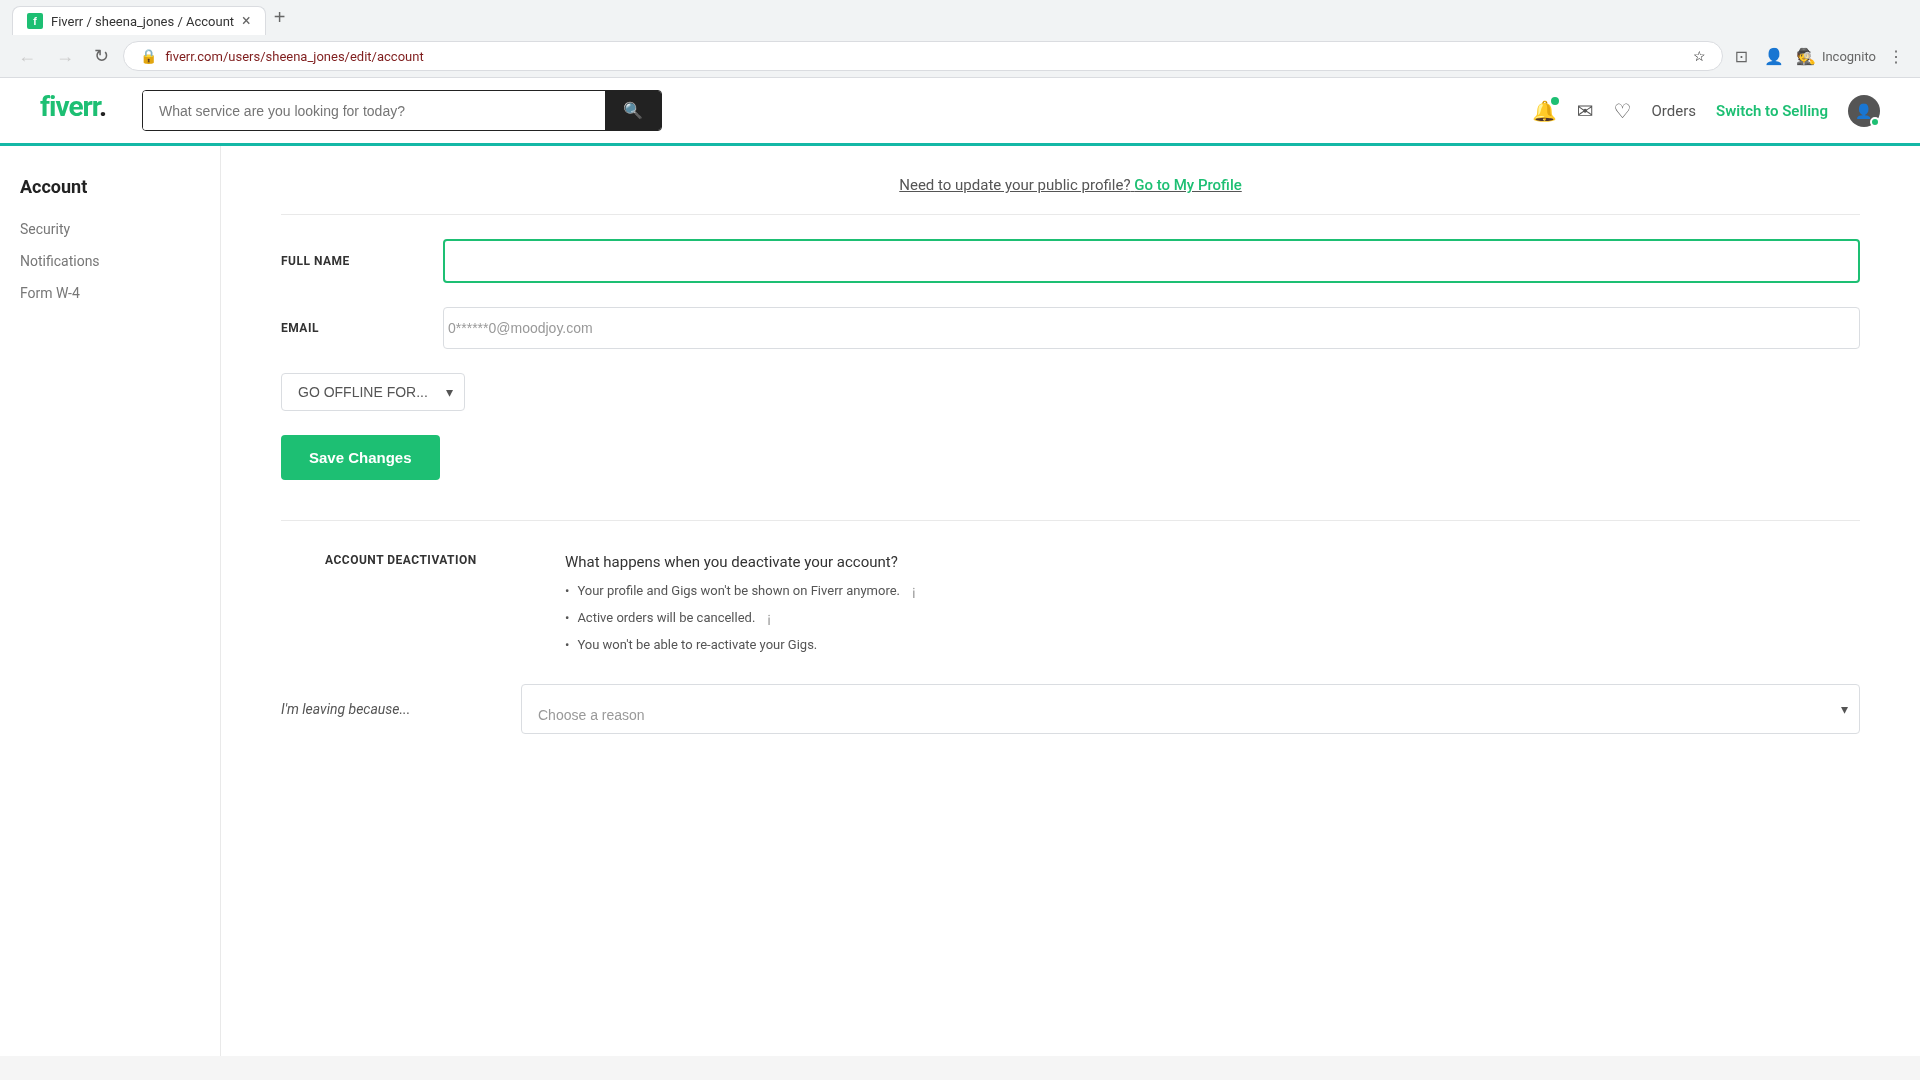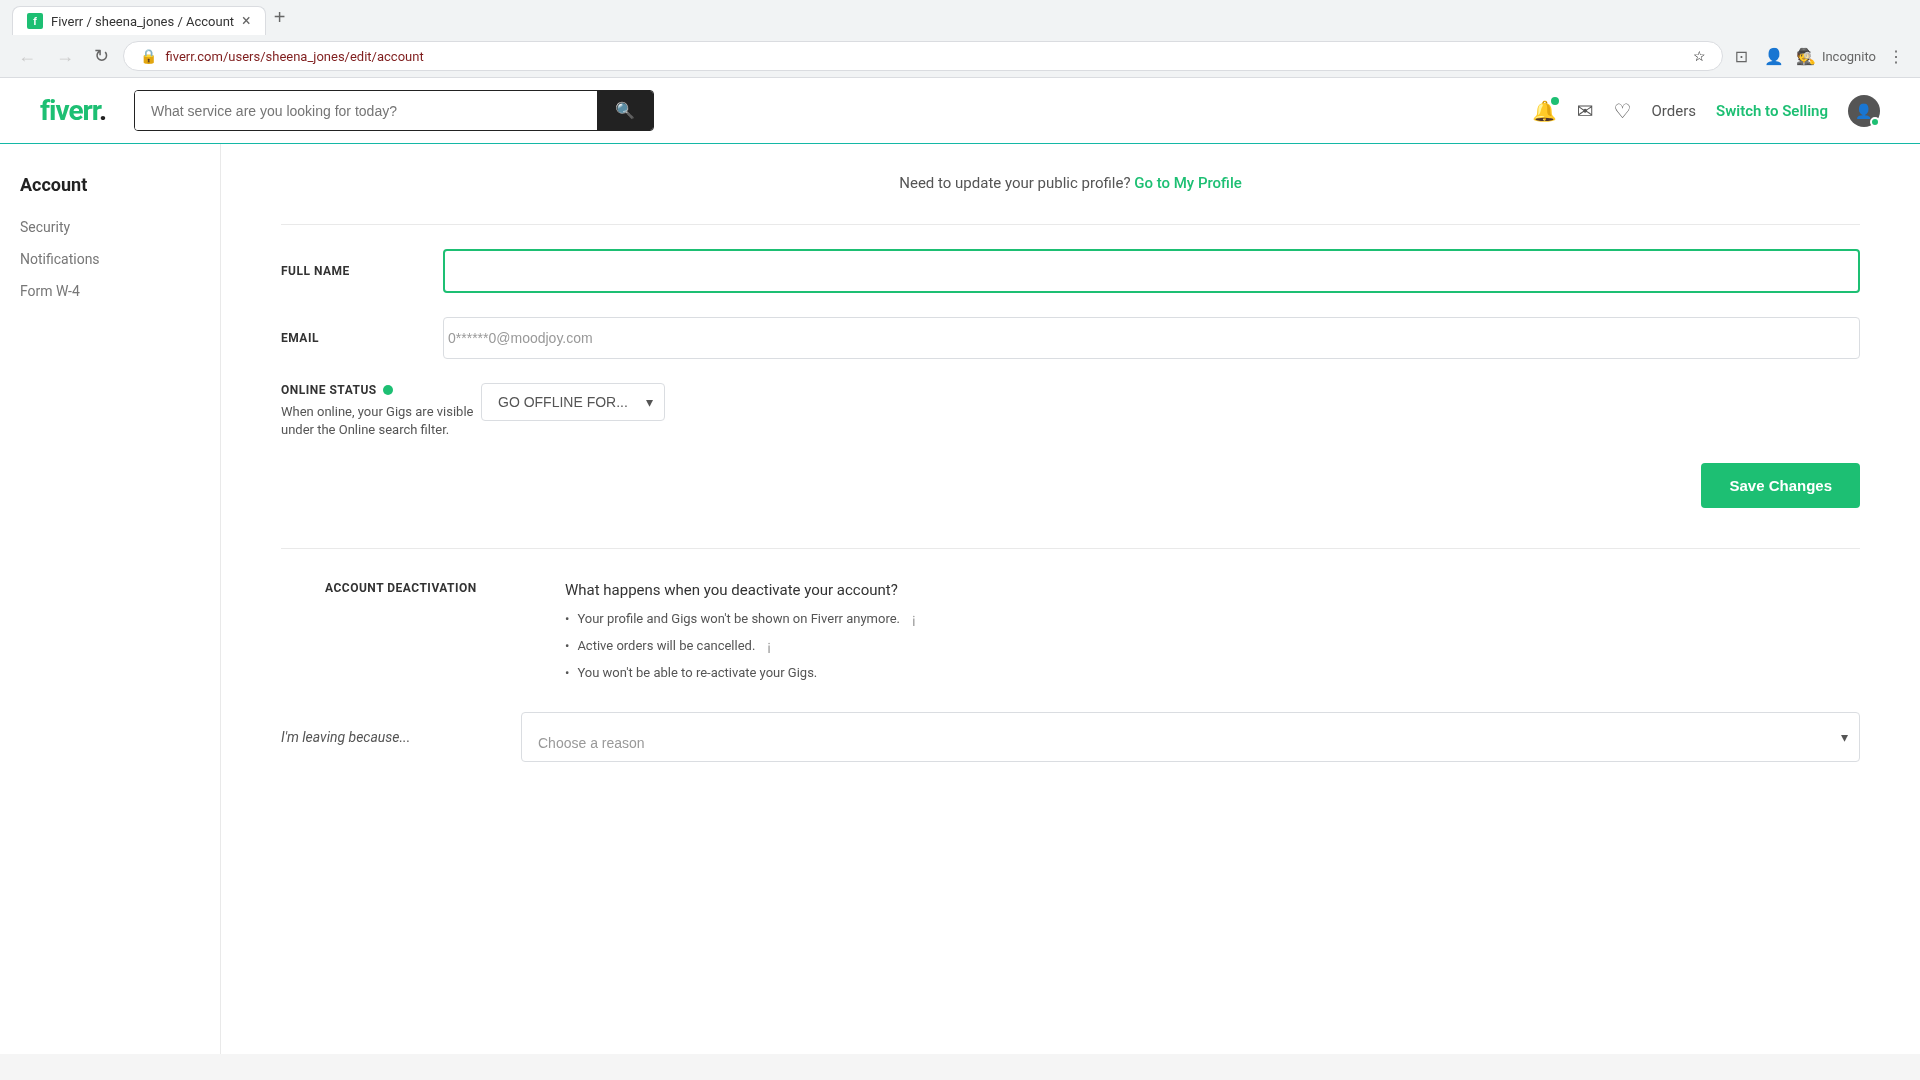--- a/index.html
+++ b/index.html
@@ -19,21 +19,21 @@
     .address-bar { flex: 1; display: flex; align-items: center; background: #fff; border: 1px solid #dadce0; border-radius: 20px; padding: 6px 16px; gap: 8px; }
     .address-bar .url-text { flex: 1; font-size: 13px; color: #7f1d1d; }
     .address-bar .secure-icon { color: #666; font-size: 14px; }
     .nav-actions { display: flex; align-items: center; gap: 8px; }
     .nav-icon-btn { background: none; border: none; color: #666; cursor: pointer; font-size: 16px; padding: 4px; border-radius: 50%; }
 
     
     .app { background: #fff; min-height: calc(1080px - 110px); }
 
     
-    .header { display: flex; align-items: center; padding: 12px 40px; border-bottom: 1px solid #14b8a6; background: #fff; gap: 28px; }
+    .header { display: flex; padding: 12px 40px; border-bottom: 3px solid #14b8a6; background: #fff; gap: 36px; }
     .logo { font-size: 28px; font-weight: 700; color: #1dbf73; letter-spacing: -1px; cursor: pointer; }
     .logo span { color: #222; }
     .search-bar { flex: 1; max-width: 520px; display: flex; border: 1px solid #222; border-radius: 4px; overflow: hidden; }
     .search-input { flex: 1; padding: 10px 16px; border: none; outline: none; font-size: 14px; color: #555; }
     .search-btn { background: #222; border: none; padding: 10px 18px; cursor: pointer; color: #fff; font-size: 16px; }
     .header-actions { margin-left: auto; display: flex; align-items: center; gap: 20px; }
     .header-icon { position: relative; cursor: pointer; color: #555; font-size: 20px; }
     .header-icon .dot { position: absolute; top: -2px; right: -2px; width: 8px; height: 8px; background: #1dbf73; border-radius: 50%; }
     .orders-link { color: #555; text-decoration: none; font-size: 15px; cursor: pointer; }
     .switch-selling { color: #1dbf73; font-weight: 600; font-size: 15px; cursor: pointer; text-decoration: none; }
@@ -44,39 +44,39 @@
     .page-layout { display: flex; min-height: calc(1080px - 170px); }
 
     
     .sidebar { width: 220px; padding: 30px 0; }
     .sidebar-title { font-size: 18px; font-weight: 700; color: #222; padding: 0 20px 16px; }
     .sidebar-item { padding: 8px 20px; font-size: 14px; color: #777; cursor: pointer; }
 
     
     .main-content { flex: 1; padding: 30px 60px; background: #fff; border-left: 1px solid #e9e9e9; }
 
-    .profile-notice { text-align: center; margin-bottom: 24px; font-size: 15px; color: #555; padding-bottom: 32px; border-bottom: 1px solid #e9e9e9; }
+    .profile-notice { text-align: center; margin-bottom: 24px; font-size: 15px; color: #555; padding-bottom: 20px; border-bottom: 1px solid #e9e9e9; text-decoration: underline; }
     .profile-notice a { color: #1dbf73; text-decoration: none; font-weight: 500; cursor: pointer; }
     .form-row { display: flex; align-items: center; margin-bottom: 24px; }
     .form-label { width: 162px; font-size: 12px; font-weight: 700; color: #333; letter-spacing: 0.5px; text-transform: uppercase; }
     .form-control { flex: 1; }
     .form-input { width: 100%; padding: 12px 4px; border: 2px solid #1dbf73; border-radius: 4px; font-size: 14px; color: #333; outline: none; background: #fff; }
     .form-input.disabled { border: 1px solid #dadde1; color: #999; background: #fff; cursor: not-allowed; }
 
     .online-status-row { display: flex; align-items: flex-start; margin-bottom: 24px; }
     .online-status-label-group { width: 200px; }
     .online-status-label { font-size: 12px; font-weight: 700; color: #333; letter-spacing: 0.5px; text-transform: uppercase; display: flex; align-items: center; gap: 6px; margin-bottom: 6px; }
     .status-dot { width: 10px; height: 10px; background: #1dbf73; border-radius: 50%; }
     .online-status-desc { font-size: 13px; color: #555; line-height: 1.4; max-width: 280px; }
     .online-status-control { flex: 1; }
     .offline-select-wrapper { position: relative; display: inline-block; }
     .offline-select-wrapper select { padding: 10px 36px 10px 16px; border: 1px solid #dadde1; border-radius: 4px; font-size: 14px; color: #555; background: #fff; cursor: pointer; min-width: 180px; appearance: none; -webkit-appearance: none; outline: none; }
     .offline-select-wrapper::after { content: '▾'; position: absolute; right: 12px; top: 50%; transform: translateY(-50%); color: #555; pointer-events: none; }
 
-    .save-row { display: flex; justify-content: flex-end; margin-bottom: 40px; }
+    .save-row { display: flex; margin-bottom: 40px; }
     .save-btn { background: #1dbf73; color: #fff; border: none; padding: 14px 28px; border-radius: 4px; font-size: 15px; font-weight: 600; cursor: pointer; }
 
     .section-divider { border: none; border-top: 1px solid #e9e9e9; margin: 8px 0 32px; }
 
     .deactivation-row { display: flex; align-items: flex-start; gap: 40px; margin-left: 44px; }
     .deactivation-label { font-size: 12px; font-weight: 700; color: #333; letter-spacing: 0.5px; text-transform: uppercase; width: 200px; }
     .deactivation-info { flex: 1; }
     .deactivation-question { font-size: 15px; color: #333; margin-bottom: 12px; }
     .deactivation-list { list-style: none; padding: 0; }
     .deactivation-list li { font-size: 13px; color: #555; margin-bottom: 8px; display: flex; align-items: flex-start; gap: 8px; }
@@ -176,27 +176,20 @@
       </div>
 
       <div class="form-row">
         <div class="form-label">EMAIL</div>
         <div class="form-control">
           <input type="text" class="form-input disabled" readonly="" value="0******0@moodjoy.com" style="">
         </div>
       </div>
 
       <div class="online-status-row">
-        <div class="online-status-label-group">
-          <div class="online-status-label">
-            <span>ONLINE STATUS</span>
-            <span class="status-dot"></span>
-          </div>
-          <div class="online-status-desc">When online, your Gigs are visible under the Online search filter.</div>
-        </div>
         <div class="online-status-control">
           <div class="offline-select-wrapper">
             <select>
               <option>GO OFFLINE FOR...</option>
               <option>1 Day</option>
               <option>3 Days</option>
               <option>7 Days</option>
               <option>Indefinitely</option>
             </select>
           </div>

